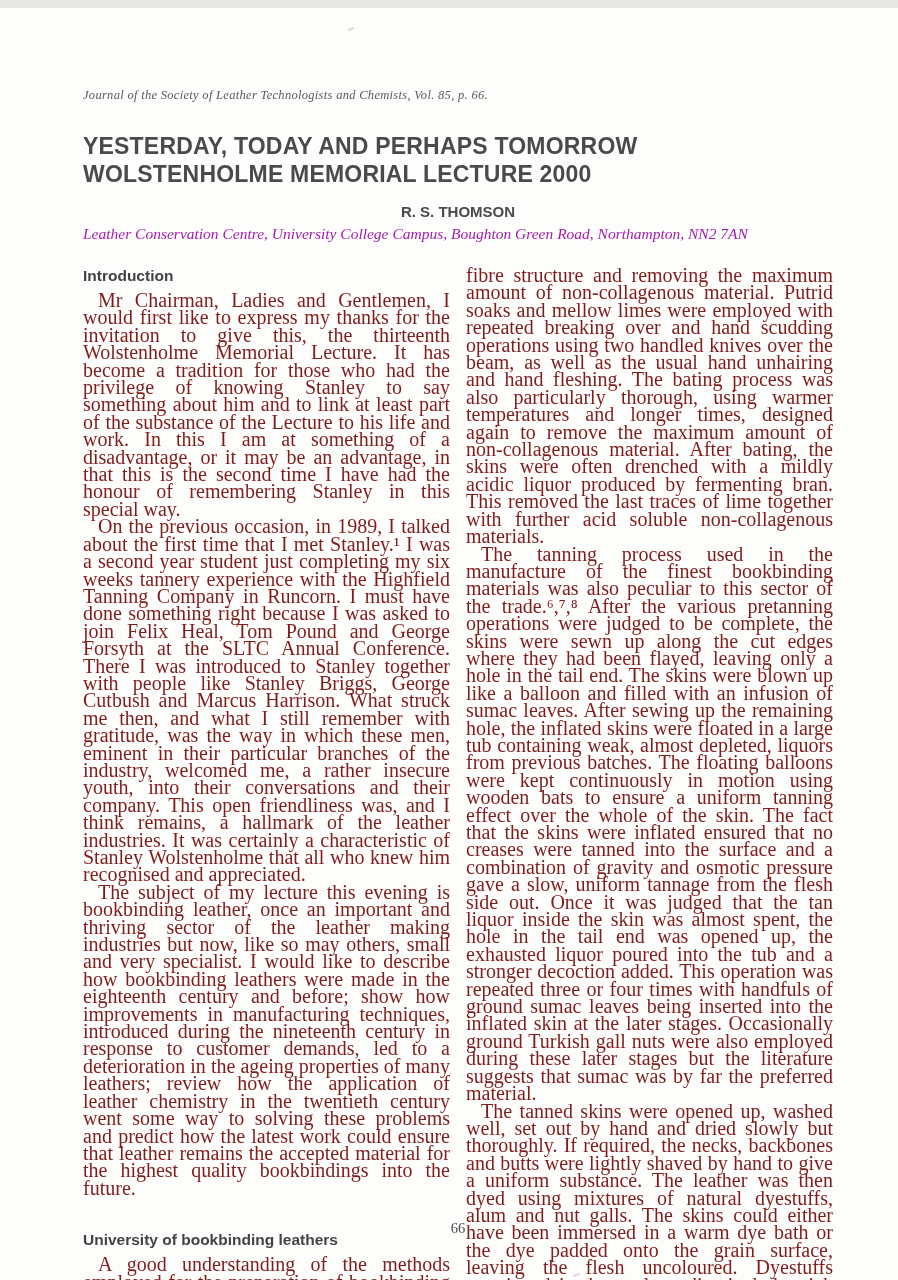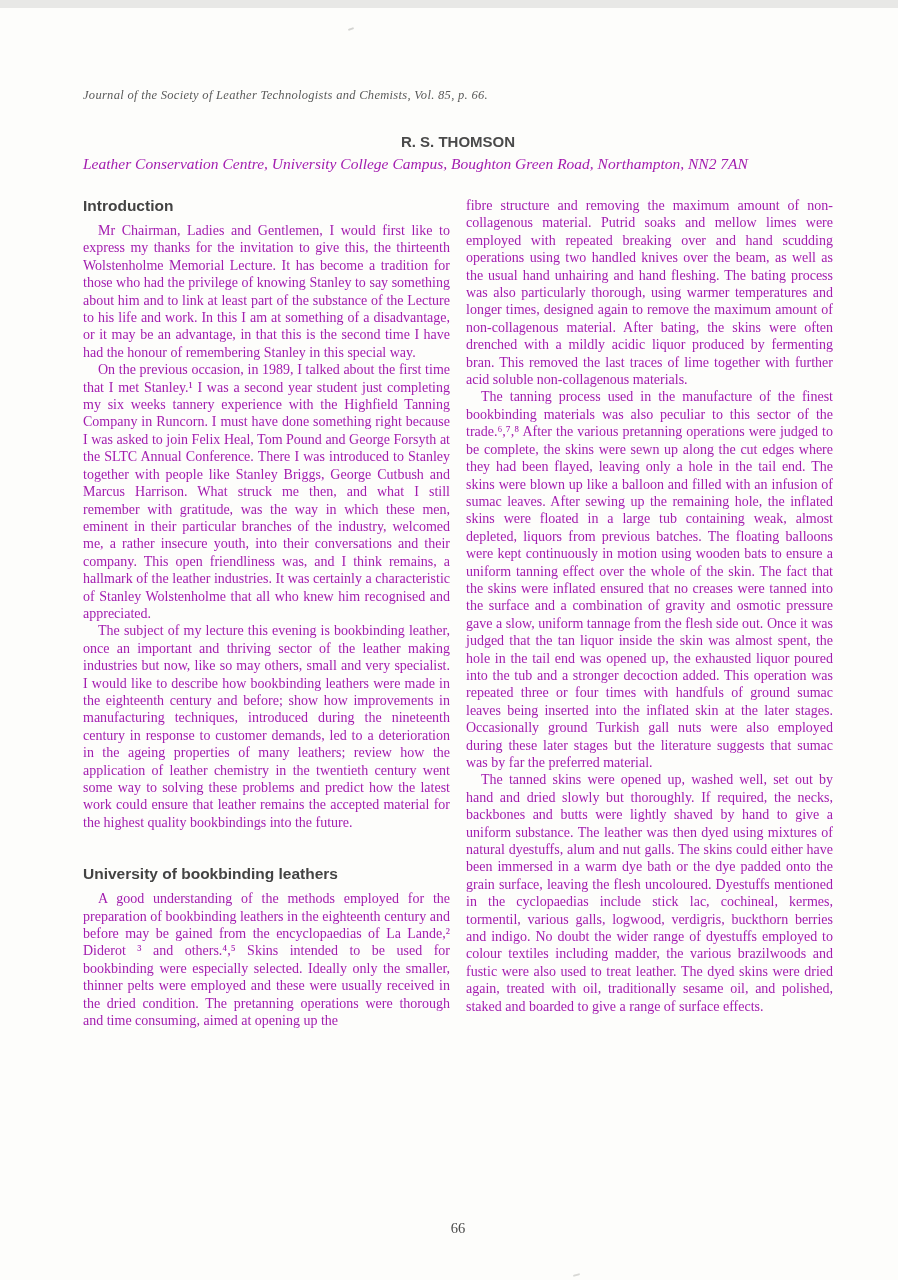--- a/index.html
+++ b/index.html
@@ -52,24 +52,24 @@
   h2 {
     font-family:"Liberation Sans", sans-serif;
     font-weight:bold;
     font-size:15.5px;
     color:#434343;
     margin:0 0 7px 0;
   }
   h2.prep { margin-top:34px; }
   p {
     margin:0;
-    font-size:14px;
+    font-size:20px;
     line-height:17.4px;
     text-align:justify;
-    color:#a21caf;
+    color:#7f1d1d;
   }
   p.ind { text-indent:15px; }
   .page-number {
     position:absolute;
     left:83px; right:65px;
     top:1212px;
     text-align:center;
     font-size:14.5px;
     color:#4a4a4a;
   }
@@ -84,20 +84,22 @@
 </head>
 <body>
 
 <div class="page">
 
   <div class="artifact a1"></div>
 
   <div class="journal-line">Journal of the Society of Leather Technologists and Chemists, Vol. 85, p. 66.</div>
 
   <div class="title">
+    <div>YESTERDAY, TODAY AND PERHAPS TOMORROW</div>
+    <div>WOLSTENHOLME MEMORIAL LECTURE 2000</div>
   </div>
 
   <div class="author">R. S. THOMSON</div>
 
   <div class="affiliation">Leather Conservation Centre, University College Campus, Boughton Green Road, Northampton, NN2 7AN</div>
 
   <div class="columns">
 
     <div class="col">
       <h2>Introduction</h2>

